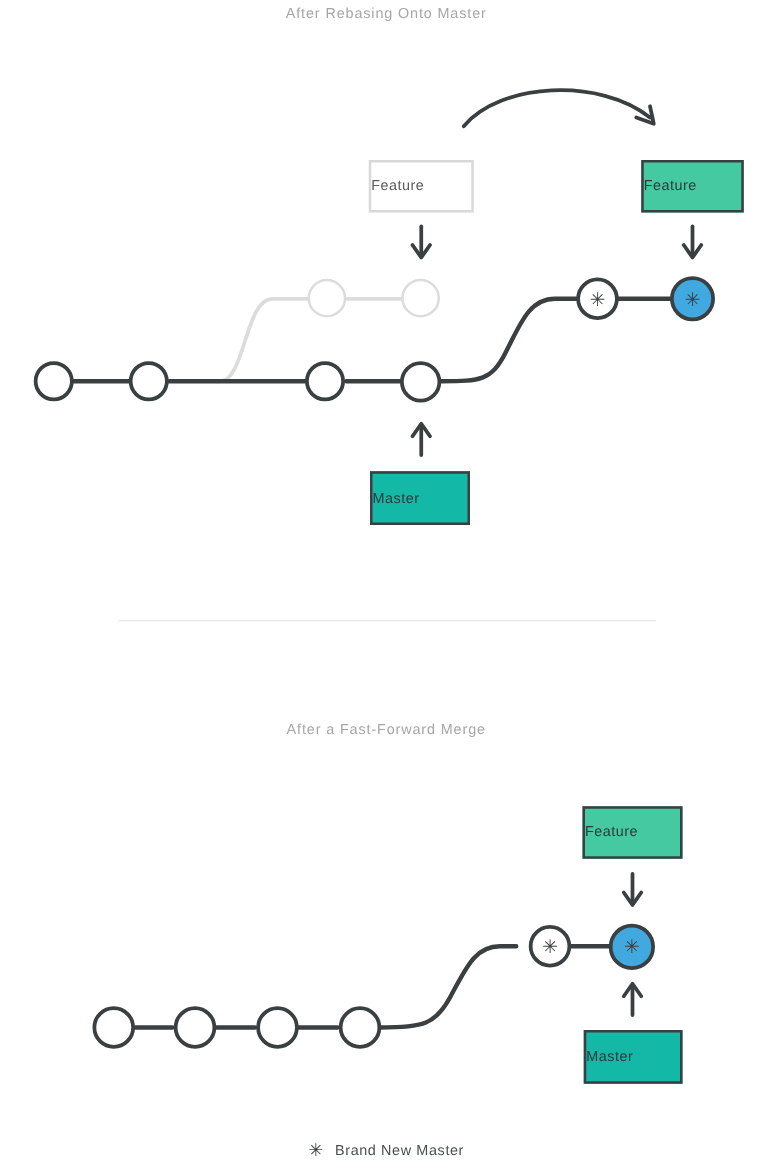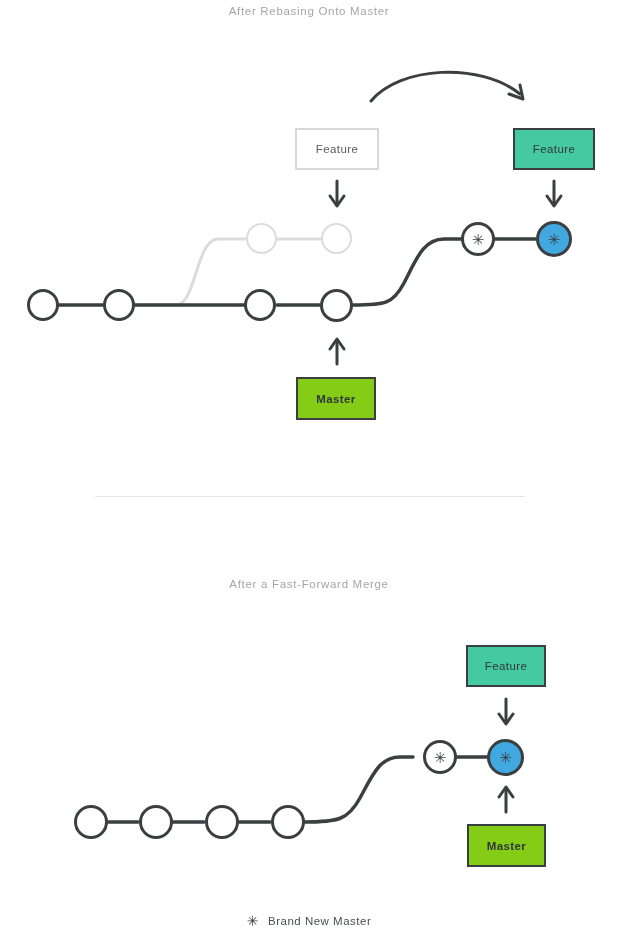--- a/index.html
+++ b/index.html
@@ -43,40 +43,38 @@
     height: 1px;
     background: #e6e6e6;
   }
 
   
   .label-box {
     position: absolute;
     box-sizing: border-box;
     display: flex;
     align-items: center;
-    justify-content: center;
     font-size: 11.5px;
     letter-spacing: 0.4px;
     font-family: "Liberation Sans", "DejaVu Sans", sans-serif;
   }
   .label-box.ghost {
     background: #ffffff;
     border: 2px solid #d8d8d8;
     color: #5a5a5a;
   }
   .label-box.feature {
     background: #45c9a0;
     border: 2.5px solid #3a3f42;
     color: #30373a;
   }
   .label-box.master {
-    background: #84cc16;
+    background: #14b8a6;
     border: 2.5px solid #3a3f42;
     color: #30373a;
-    font-weight: bold;
   }
 
   
   .node {
     position: absolute;
     box-sizing: border-box;
     border-radius: 50%;
     display: flex;
     align-items: center;
     justify-content: center;

